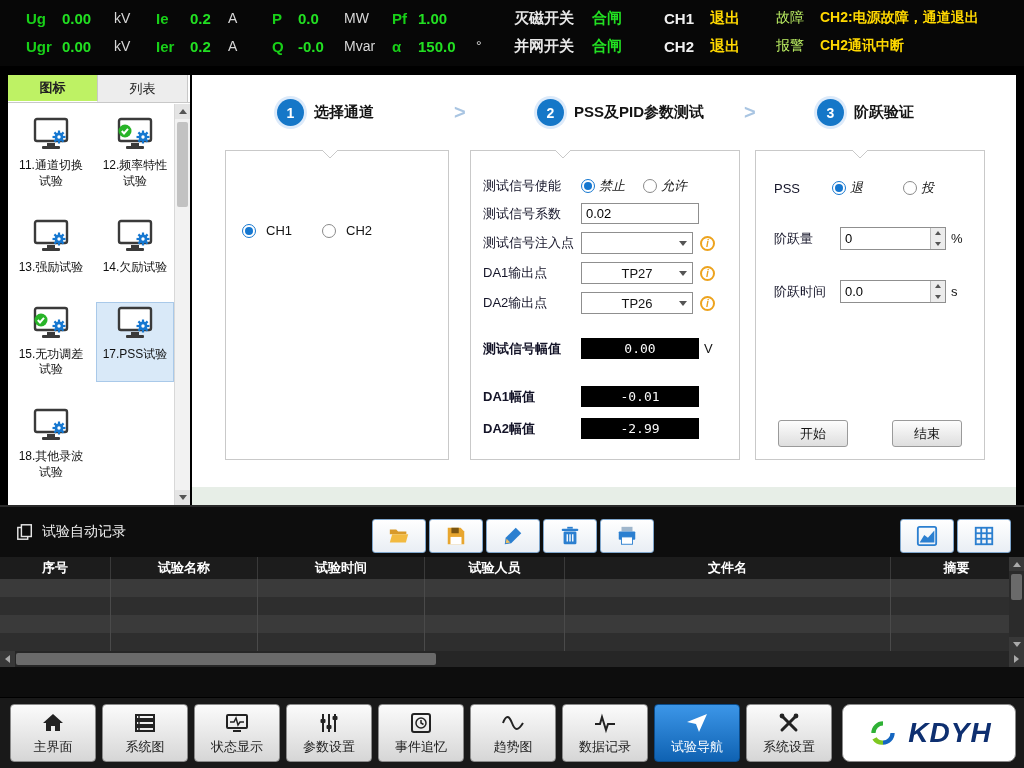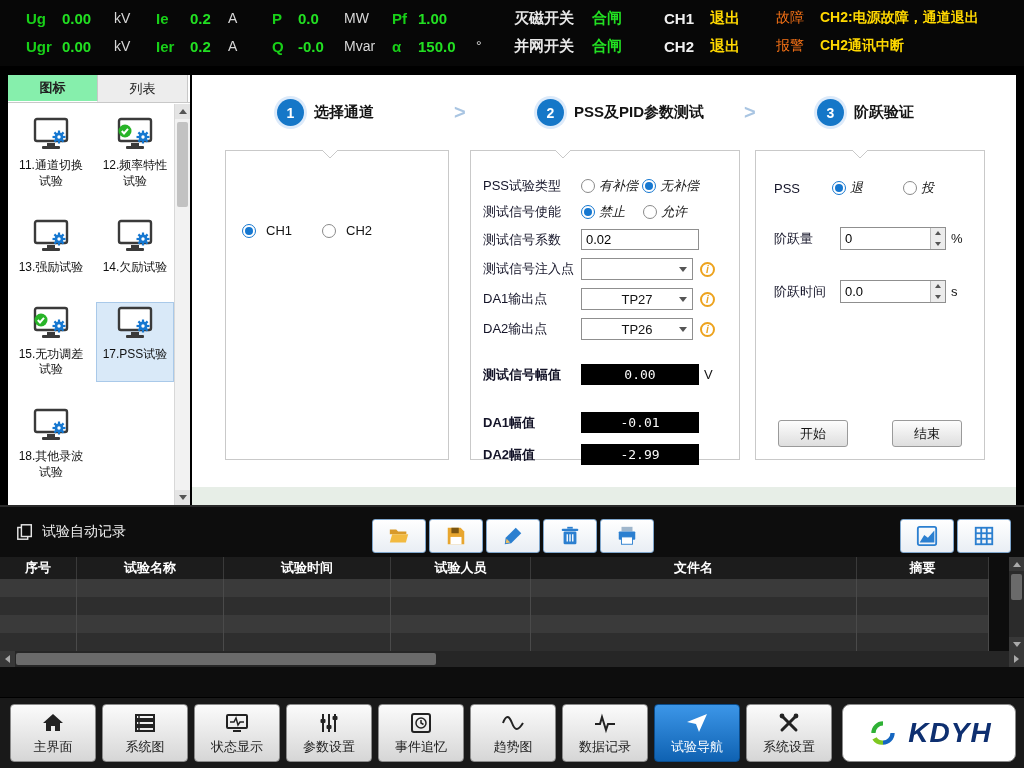--- a/index.html
+++ b/index.html
@@ -14,28 +14,28 @@
   .hval { color:#22e022; font-weight:bold; display:inline-block; }
   .hunit { color:#d8d8d8; font-weight:normal; display:inline-block; font-size:14px; }
   .w-l1{width:36px}.w-v1{width:52px}.w-u1{width:42px}
   .w-l2{width:34px}.w-v2{width:38px}.w-u2{width:44px}
   .w-l3{width:26px}.w-v3{width:46px}.w-u3{width:48px}
   .w-l4{width:26px}.w-v4{width:58px}.w-u4{width:24px}
   .swlab { color:#e8e8e8; font-weight:bold; width:78px; margin-left:14px; }
   .swval { color:#22e022; font-weight:bold; width:58px; }
   .chlab { color:#f0f0f0; font-weight:bold; width:46px; margin-left:14px; }
   .chval { color:#ffd800; font-weight:bold; width:56px; }
-  .allab { color:#f97316; width:44px; margin-left:10px; font-size:14px; }
+  .allab { color:#bef264; width:44px; margin-left:10px; font-size:14px; }
   .almsg { color:#ffd800; font-weight:bold; font-size:14px; white-space:nowrap; }
 
   
   #sidebar { position:absolute; left:8px; top:75px; width:182px; height:430px; background:#fff; }
   .side-tabs { display:flex; height:28px; border-bottom:1px solid #c8c8c8; }
   .side-tab { width:90px; display:flex; align-items:center; justify-content:center; font-size:13px; color:#222; background:#ededed; border-right:1px solid #c8c8c8; cursor:default; }
-  .side-tab.active { background:#86efac; border-bottom:1px solid #fff; font-weight:bold; }
+  .side-tab.active { background:#bef264; border-bottom:1px solid #fff; font-weight:bold; }
   .item-grid { position:absolute; left:4px; right:17px; top:38px; bottom:4px; display:grid; grid-template-columns:1fr 1fr; column-gap:6px; row-gap:22px; align-content:start; justify-items:center; }
   .nav-item { width:78px; text-align:center; padding:3px 1px; border:1px solid transparent; }
   .nav-item.selected { background:#d9e9f8; border:1px solid #a9c9e9; }
   .nav-item-label { display:block; font-size:12px; color:#101010; line-height:1.3; margin-top:1px; }
   .pc-icon { display:inline-block; width:44px; height:36px; }
   .vscroll { position:absolute; right:0; top:29px; bottom:0; width:16px; background:#f2f2f2; border-left:1px solid #d8d8d8; }
   .vscroll .sb-btn { position:absolute; left:0; width:15px; height:15px; background:#e4e4e4; display:flex; align-items:center; justify-content:center; }
   .vscroll .thumb { position:absolute; left:2px; width:11px; background:#c2c2c2; border-radius:2px; }
 
   .tri-up { width:0;height:0;border-left:4px solid transparent;border-right:4px solid transparent;border-bottom:5px solid #555; }
@@ -98,21 +98,21 @@
   #tools-left { left:372px; } #tools-right { right:13px; }
   .tool-btn { width:54px; height:34px; background:linear-gradient(#ffffff,#e9eef4); border:1px solid #7fa6cc; border-radius:3px; display:flex; align-items:center; justify-content:center; }
 
   .tbl-head { position:absolute; left:0; top:50px; height:22px; display:flex; background:#1c1c1c; }
   .tbl-head .cell { color:#fff; font-size:13px; font-weight:bold; display:flex; align-items:center; justify-content:center; border-right:1px solid #3a3a3a; }
   .tbl-rows { position:absolute; left:0; top:72px; }
   .tbl-row { display:flex; height:18px; }
   .tbl-row:nth-child(odd) { background:#3a3a3a; }
   .tbl-row:nth-child(even) { background:#2e2e2e; }
   .tbl-row .cell { border-right:1px solid #4a4a4a; height:100%; }
-  .c0{width:77px}.c1{width:147px}.c2{width:167px}.c3{width:140px}.c4{width:326px}.c5{width:132px}
+  .c0{width:111px}.c1{width:147px}.c2{width:167px}.c3{width:140px}.c4{width:326px}.c5{width:132px}
 
   .rec-vscroll { position:absolute; right:0; top:50px; width:15px; height:94px; background:#2b2b2b; }
   .rec-vscroll .sb-btn { position:absolute; left:0; width:15px; height:14px; background:#383838; display:flex; align-items:center; justify-content:center; }
   .rec-vscroll .tri-up { border-bottom-color:#aaa; } .rec-vscroll .tri-down { border-top-color:#aaa; }
   .rec-vscroll .thumb { position:absolute; left:2px; top:17px; width:11px; height:26px; background:#6a6a6a; border-radius:2px; }
   .rec-hscroll { position:absolute; left:0; right:0; top:144px; height:16px; background:#262626; }
   .rec-hscroll .sb-btn { position:absolute; top:0; width:15px; height:16px; background:#383838; display:flex; align-items:center; justify-content:center; }
   .rec-hscroll .thumb { position:absolute; left:16px; top:2px; width:420px; height:12px; background:#6a6a6a; border-radius:2px; }
 
   
@@ -335,27 +335,20 @@
       <span class="radio-label">CH2</span>
     </div>
   </div>
 
   <div class="panel" id="panel2">
     <svg class="notch" style="left:84px" width="16" height="9">
         <path d="M0 0 L8 8 L16 0" fill="#fff" stroke="#c9c9c9"></path>
       </svg>
     <div class="body">
       <div class="form-row">
-        <span class="f-label">PSS试验类型</span>
-        <span class="radio"></span>
-        <span class="radio-label opt-italic">有补偿</span>
-        <span class="radio checked"></span>
-        <span class="radio-label opt-italic">无补偿</span>
-      </div>
-      <div class="form-row">
         <span class="f-label">测试信号使能</span>
         <span class="radio checked"></span>
         <span class="radio-label opt-italic">禁止</span>
         <span style="width:14px"></span>
         <span class="radio"></span>
         <span class="radio-label opt-italic">允许</span>
       </div>
       <div class="form-row">
         <span class="f-label">测试信号系数</span>
         <input class="text-input" value="0.02" style="">

